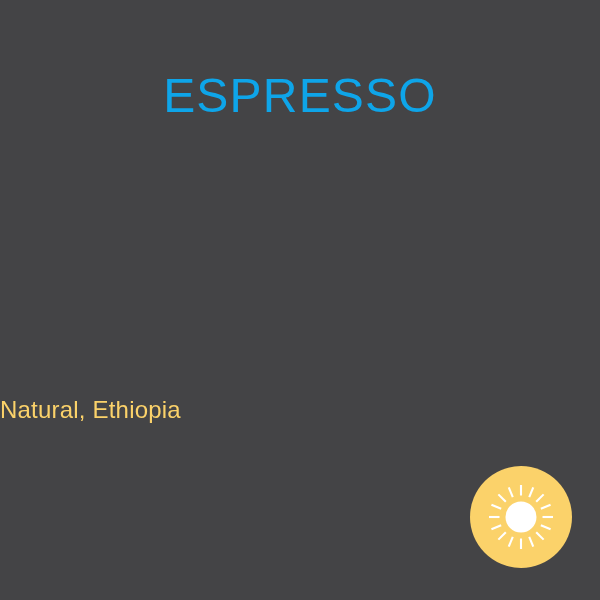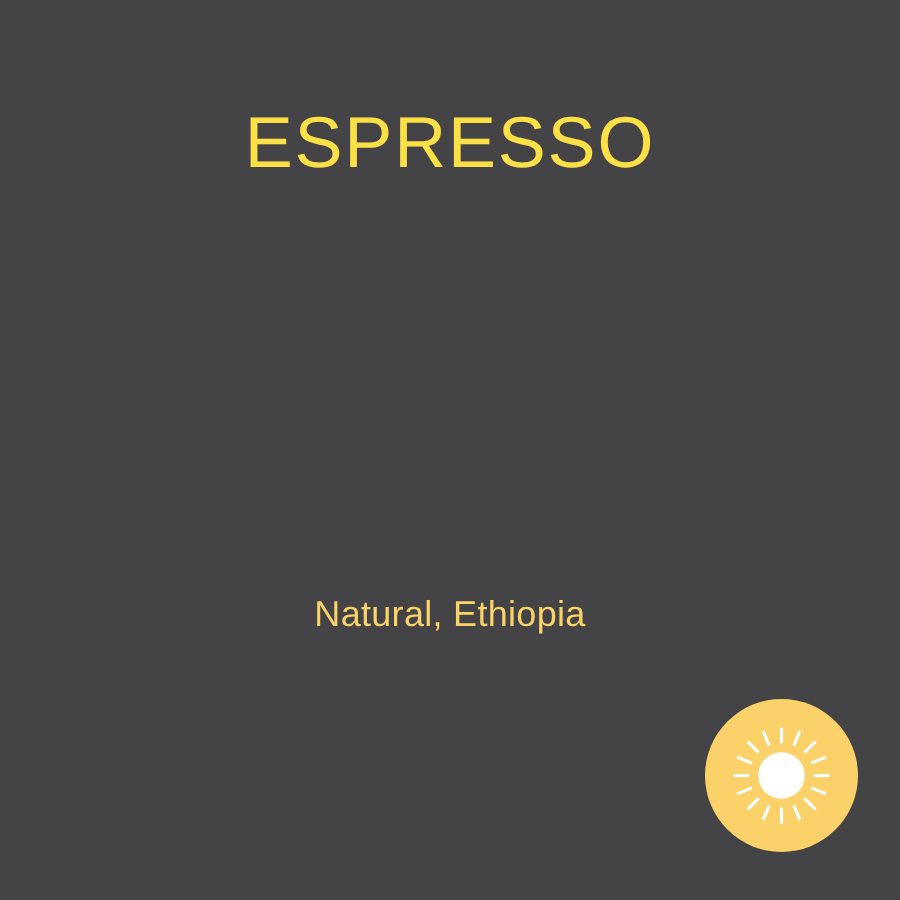--- a/index.html
+++ b/index.html
@@ -52,21 +52,20 @@
     letter-spacing: -0.2px;
     color: #FBD26A;
   }
 
   
   #origin {
     position: absolute;
     top: 394px;
     left: 0;
     width: 600px;
-    text-align: center;
     font-size: 24px;
     font-weight: 400;
     letter-spacing: 0.2px;
     line-height: 32px;
     color: #FBD26A;
     white-space: nowrap;
   }
 
   
   #sun-badge {
@@ -83,21 +82,21 @@
     display: block;
     width: 102px;
     height: 102px;
   }
 </style>
 </head>
 <body style="background: rgb(68, 68, 70);">
 
 <div id="card" style="background: rgb(68, 68, 70);">
 
-  <div id="category" style="color: #fde047;">ESPRESSO</div>
+  <div id="category" style="color: #0ea5e9;">ESPRESSO</div>
 
 
   <div id="origin" style="color: rgb(251, 210, 106);">Natural, Ethiopia</div>
 
   <div id="sun-badge" style="background: rgb(251, 210, 106);">
     <svg viewBox="0 0 102 102" xmlns="http://www.w3.org/2000/svg">
       <g id="sun-rays" stroke="#FFFFFF" stroke-width="2.1" stroke-linecap="butt">
           <line x1="51.00" y1="29.50" x2="51.00" y2="19.00"></line>
           <line x1="59.23" y1="31.14" x2="63.25" y2="21.44"></line>
           <line x1="66.20" y1="35.80" x2="73.63" y2="28.37"></line>

